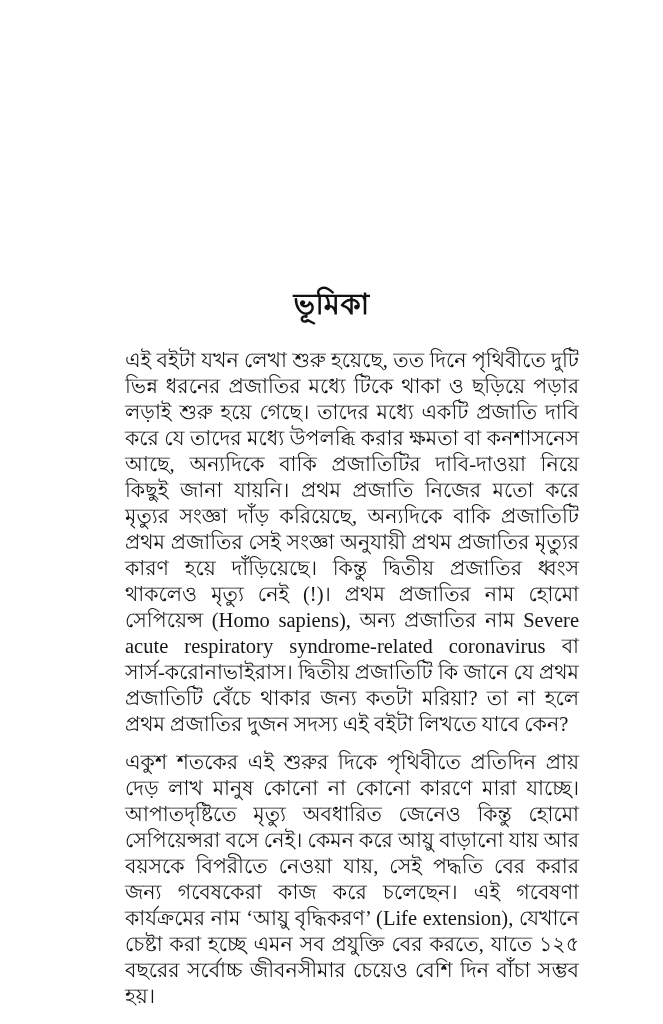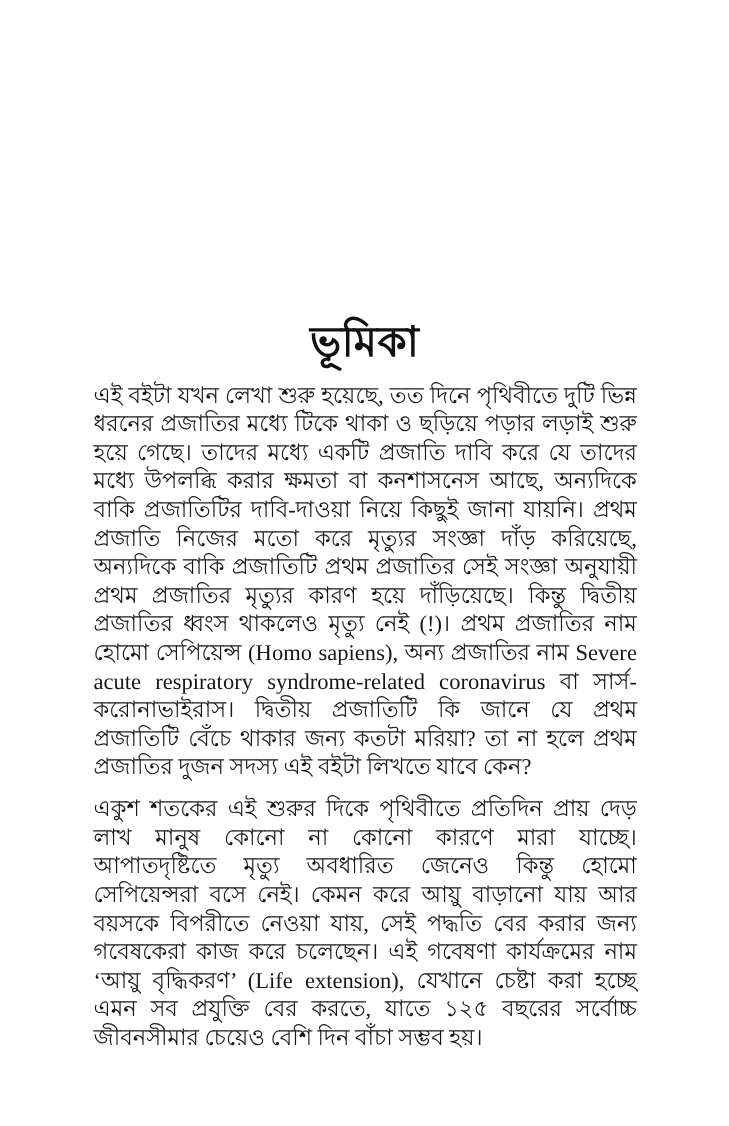--- a/index.html
+++ b/index.html
@@ -18,39 +18,40 @@
     color: #1c1c1c;
     overflow: hidden;
   }
 
   .chapter-title {
     position: absolute;
     top: 281px;
     left: 0;
     width: 100%;
     text-align: center;
-    font-size: 38px;
+    font-size: 29px;
     font-weight: 600;
     letter-spacing: 0.5px;
     color: #111111;
   }
 
   .body-text {
     position: absolute;
     top: 347px;
     left: 85px;
     width: 494px;
     font-size: 20.5px;
     line-height: 26px;
     text-align: justify;
     color: #161616;
   }
 
   .body-text p {
     margin-bottom: 12px;
+    margin-left: 40px;
   }
 
   .page-footer {
     position: absolute;
     top: 931px;
     right: 85px;
     font-size: 16px;
     color: #8b8b8b;
     letter-spacing: 0.3px;
     white-space: nowrap;

